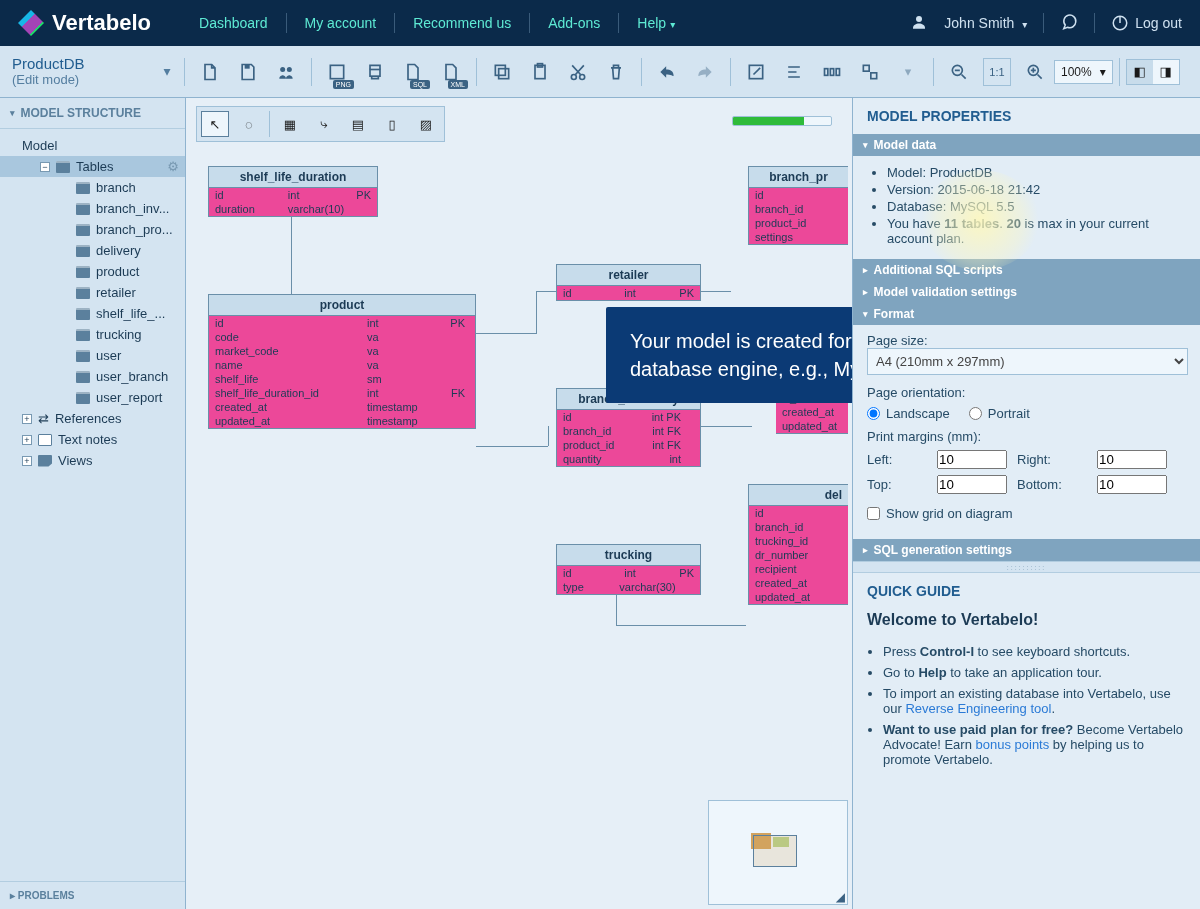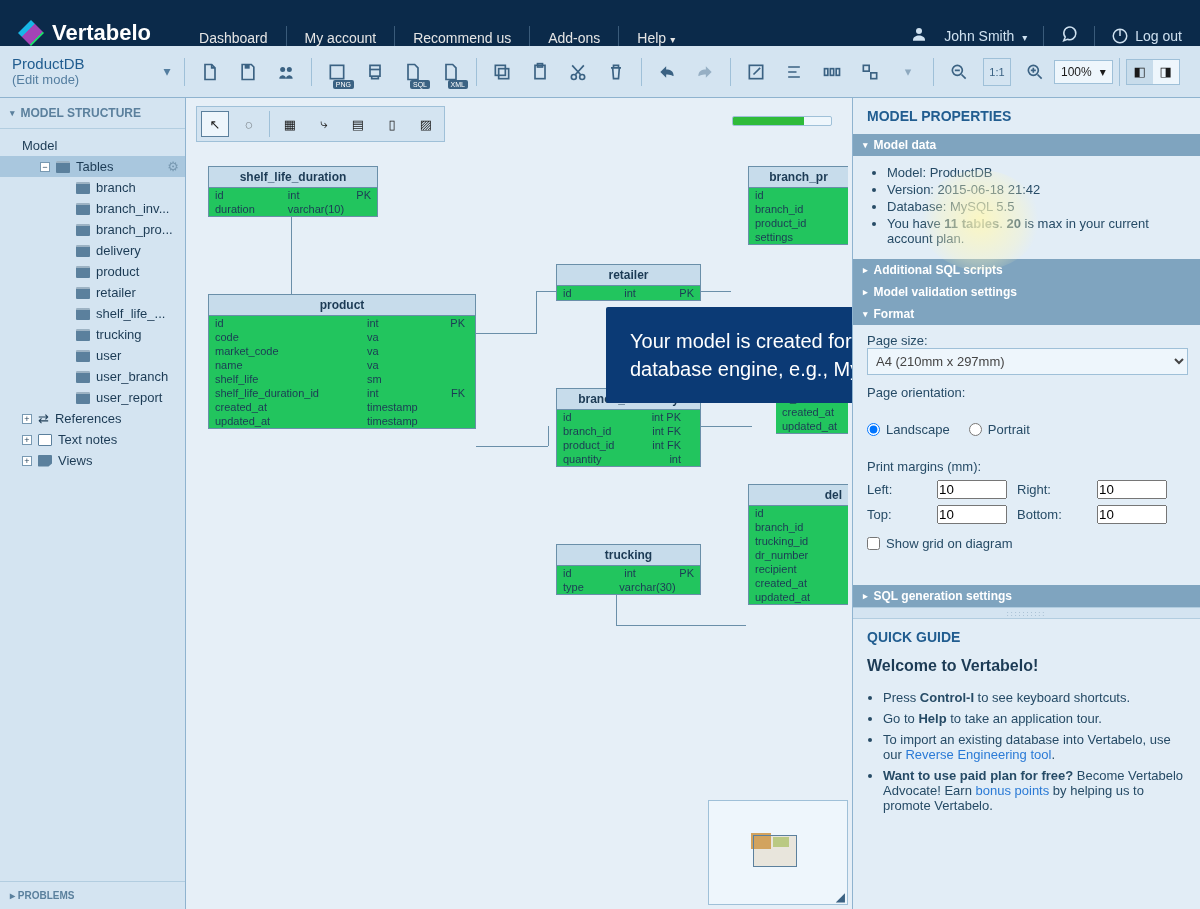--- a/index.html
+++ b/index.html
@@ -1,22 +1,22 @@
 <!DOCTYPE html>
 <html><head>
 <meta charset="utf-8">
 <style>
 *{box-sizing:border-box;margin:0;padding:0;font-family:Arial,Helvetica,sans-serif}
 body{width:1200px;height:909px;overflow:hidden;background:#D4E4F1;font-size:13px;color:#1a1a1a;position:relative}
 .highlight-circle{position:absolute;left:920px;top:170px;width:120px;height:100px;border-radius:50%;background:radial-gradient(circle,rgba(255,248,186,.85) 0,rgba(255,248,186,.3) 55%,transparent 75%);pointer-events:none;z-index:5}
 
-.topnav{height:46px;background:#0B2A4A;color:#e8eef6;display:flex;align-items:flex-end;padding:0 18px;font-size:14px}
+.topnav{height:46px;background:#0B2A4A;color:#e8eef6;display:flex;align-items:center;padding:0 18px;font-size:14px}
 .logo{display:flex;align-items:center;font-size:22px;font-weight:600;color:#fff;margin-right:30px}
 .logo-mark{width:26px;height:26px;margin-right:8px;background:linear-gradient(135deg,#18b6e6 0,#18b6e6 40%,#a444b6 40%,#a444b6 70%,#1ee06a 70%);clip-path:polygon(50% 0,100% 50%,50% 100%,0 50%)}
-.navlink{padding:0 18px;color:#e5e5e5;cursor:pointer}
+.navlink{padding:0 18px;color:#5eead4;cursor:pointer}
 .spacer{flex:1}
 .user-area{display:flex;align-items:center;gap:16px;color:#cfe1f0}
 .user-area svg{width:18px;height:18px}
 .vsep{width:1px;height:20px;background:#3a5b7a}
 .carety{font-size:10px;margin-left:4px}
 
 .toolbar{height:52px;background:#D4E4F1;border-bottom:1px solid #8fb3cf;display:flex;align-items:center;padding:0 8px}
 .model-name{color:#215d90;font-size:15px;line-height:1.1}
 .model-name .sub{font-size:13px;color:#547ea0}
 .dropcaret{width:22px;display:inline-block;text-align:center;color:#547ea0;margin-left:110px;font-size:14px}
@@ -45,40 +45,40 @@
 .exp{width:10px;height:10px;border:1px solid #7899b2;background:#fff;font-size:9px;line-height:8px;text-align:center;color:#1c3b55}
 .problems{margin-top:auto;border-top:1px solid #b2cde0;padding:8px 10px;color:#5b809d;font-weight:600;font-size:10px}
 
 .canvas{flex:1;position:relative;background:#E6EFF7;border-right:1px solid #8fb3cf;overflow:hidden}
 .canvas-tools{position:absolute;left:10px;top:8px;display:flex;gap:6px;background:#D4E4F1;border:1px solid #9fc0d8;padding:4px}
 .ctool{width:28px;height:26px;display:flex;align-items:center;justify-content:center;cursor:pointer}
 .ctool.active{background:#eef6fc;border:1px solid #5b809d}
 .progress{position:absolute;right:20px;top:18px;width:100px;height:10px;background:#eef6fc;border:1px solid #9fc0d8;border-radius:2px;overflow:hidden}
 .progress .bar{height:100%;background:#2fbb3a;width:72%}
 
-.ent{position:absolute;background:#22c55e;border:1px solid #6a8fa9;font-size:11px;color:#1c3b55}
+.ent{position:absolute;background:#ec4899;border:1px solid #6a8fa9;font-size:11px;color:#1c3b55}
 .ent .eh{background:#C7DCEB;text-align:center;font-weight:600;padding:3px;border-bottom:1px solid #6a8fa9;font-size:12px}
 .ent .erow{display:flex;padding:1px 6px;gap:4px}
 .ent .erow .c1{width:80px}
 .ent .erow .c2{width:70px}
 .ent .erow .c3{width:22px;text-align:right}
 
 .tooltip{position:absolute;left:420px;top:209px;width:410px;background:#0B3A75;color:#fff;font-size:20px;line-height:1.4;padding:20px 24px;border-radius:2px;z-index:10}
 
 .rightpanel{width:347px;background:#E2EDF6;display:flex;flex-direction:column;font-size:13px}
 .rp-top{flex:0 0 auto;overflow-y:auto}
 .rp-title{font-size:14px;font-weight:600;color:#215d90;padding:10px 14px}
 .section-h{background:#7FA4BF;color:#fff;font-size:12px;font-weight:600;padding:4px 10px;display:flex;align-items:center;gap:6px;cursor:pointer}
 .section-h .tri{font-size:9px}
 .section-body{padding:8px 12px 12px 20px;color:#264b66;font-size:13px}
 .section-body ul{list-style:disc;margin-left:14px}
 .section-body li{padding:1px 0}
 .mgrid{display:grid;grid-template-columns:60px 70px 70px 70px;gap:6px 10px;align-items:center}
 select.a4{width:100%;border:1px solid #9fc0d8;background:#eef6fc;padding:4px;font-size:13px;color:#444}
-.chk{display:flex;align-items:center;gap:6px;margin:22px 0}
+.chk{display:flex;align-items:center;gap:6px;margin:6px 0}
 .resize-hint{height:12px;background:#D4E4F1;border-top:1px solid #b2cde0;border-bottom:1px solid #b2cde0;display:flex;align-items:center;justify-content:center;color:#8aa7bd;font-size:7px;letter-spacing:2px}
 .quick{flex:1;padding:10px 14px;overflow:auto}
 .quick h3{color:#215d90;font-size:14px;font-weight:600;margin-bottom:12px}
 .quick h4{font-size:16px;font-weight:700;color:#1c3b55;margin-bottom:12px}
 .quick ul{list-style:disc;margin-left:16px}
 .quick li{padding:3px 0;color:#264b66}
 .quick b{font-weight:700}
 .quick a{color:#2a7ad6;text-decoration:none}
 
 .minimap{position:absolute;right:4px;bottom:4px;width:140px;height:105px;background:#EEF6FC;border:1px solid #9fc0d8}

